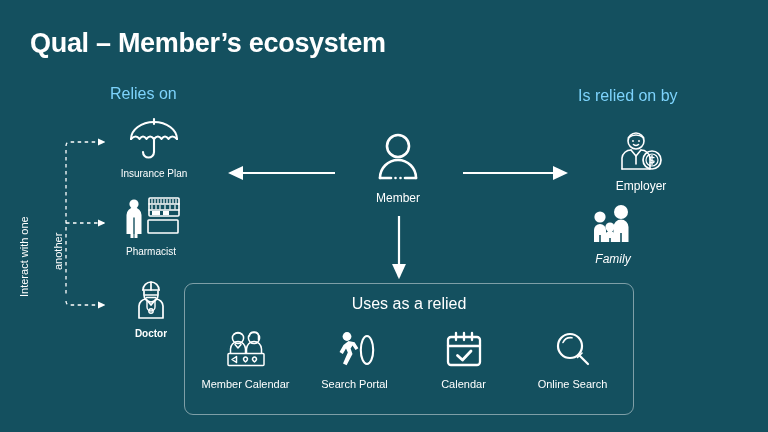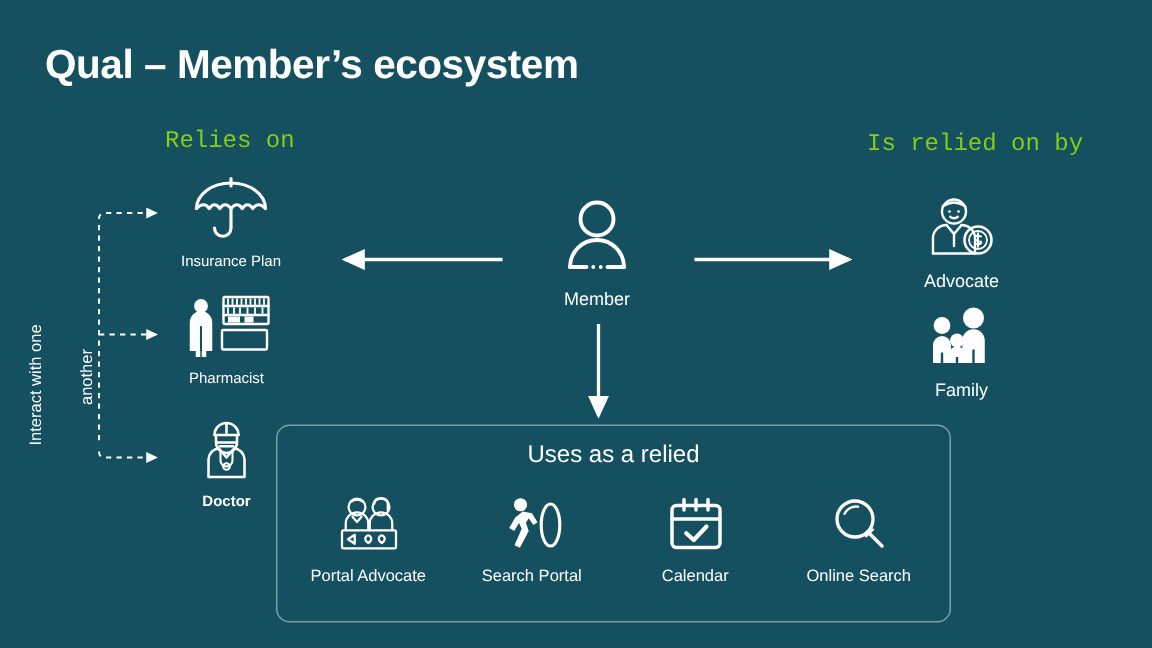--- a/index.html
+++ b/index.html
@@ -24,23 +24,22 @@
     font-weight:bold;
     letter-spacing:-0.3px;
     color:#ffffff;
     white-space:nowrap;
   }
 
   
   .col-header {
     position:absolute;
     font-size:16px;
-    color:#84cc16;
-    white-space:nowrap;
-    font-family:Liberation Mono, monospace;
+    color:#7dd3fc;
+    white-space:nowrap;
   }
   #relies-on-header { left:110px; top:85px; }
   #relied-on-header { left:578px; top:87px; }
 
   
   .node {
     position:absolute;
     display:flex;
     flex-direction:column;
     align-items:center;
@@ -53,21 +52,21 @@
     color:#ffffff;
     white-space:nowrap;
     line-height:1.2;
   }
 
   #node-insurance { left:94px; top:116px; }
   #node-pharmacist{ left:91px; top:196px;text-align:right; }
   #node-doctor    { left:91px; top:278px;font-weight:bold; }
   #node-member    { left:338px; top:132px; }
   #node-employer  { left:581px; top:131px; }
-  #node-family    { left:581px; top:204px; }
+  #node-family    { left:553px; top:204px;font-style:italic; }
   #node-member .cap { font-size:12px; margin-top:3px; }
   #node-employer .cap, #node-family .cap { font-size:12px; }
 
   
   .vlabel {
     position:absolute;
     font-size:11px;
     color:#ffffff;
     white-space:nowrap;
     transform-origin:left bottom;
@@ -275,21 +274,21 @@
         <path d="M14 19 L19 25 L24 19"></path>
         <line x1="19" y1="25" x2="19" y2="33"></line>
         <line x1="5" y1="38" x2="33" y2="38"></line>
 
         <circle cx="35" cy="29" r="9" stroke-width="1.7"></circle>
         <circle cx="35" cy="29" r="6" stroke-width="1.2"></circle>
         <line x1="35" y1="24.5" x2="35" y2="33.5" stroke-width="1.3"></line>
         <path d="M37 26.6 Q33 25.3 33 27.6 Q33 29.6 37 30.2 Q37.5 32.6 33.2 31.4" stroke-width="1.3"></path>
       </svg>
     </span>
-    <span class="cap">Advocate</span>
+    <span class="cap">Employer</span>
   </div>
 
   <div class="node" id="node-family">
     <span class="glyph">
       <svg width="46" height="42" viewBox="0 0 46 42" fill="none" stroke="none">
         <g fill="#ffffff">
 
           <circle cx="31" cy="8" r="7"></circle>
           <path d="M23.5 38 L23.5 23 A7.5 7.5 0 0 1 38.5 23 L38.5 38 Z"></path>
 
@@ -326,21 +325,21 @@
             <circle cx="30" cy="8" r="5.6"></circle>
             <path d="M25.5 6 Q25.5 2 30 2 Q34.5 2 34.5 6 L34.5 10"></path>
             <path d="M22.5 23 L22.5 19 A7.5 7.5 0 0 1 37.5 19 L37.5 23"></path>
 
             <rect x="4" y="23.5" width="36" height="12" rx="1"></rect>
             <path d="M12.5 26.5 L8 29.5 L12.5 32.5 Z"></path>
             <path d="M20 27.8 Q21.5 26 23 27.8 Q24.5 29.8 21.5 32 Q18.5 29.8 20 27.8 Z"></path>
             <path d="M29 27.8 Q30.5 26 32 27.8 Q33.5 29.8 30.5 32 Q27.5 29.8 29 27.8 Z"></path>
           </svg>
         </span>
-        <span class="s-cap">Portal Advocate</span>
+        <span class="s-cap">Member Calendar</span>
       </div>
 
       <div class="service-item">
         <span class="s-glyph">
           <svg width="42" height="40" viewBox="0 0 42 40" fill="none">
             <g fill="#ffffff">
               <circle cx="13" cy="6.5" r="4.4"></circle>
               <path d="M14.5 11 L9.5 15 L5.5 22 L8.8 24 L12 18.6 L13.8 22.5 L9 33.5 L12.6 35.2 L18.5 24 L16.6 18.5 L18.5 15.5 L21.5 20 L24.4 18.2 L20.6 12.2 Z"></path>
             </g>
             <ellipse cx="33" cy="20" rx="6.2" ry="14" fill="none" stroke="#ffffff" stroke-width="2.1"></ellipse>

